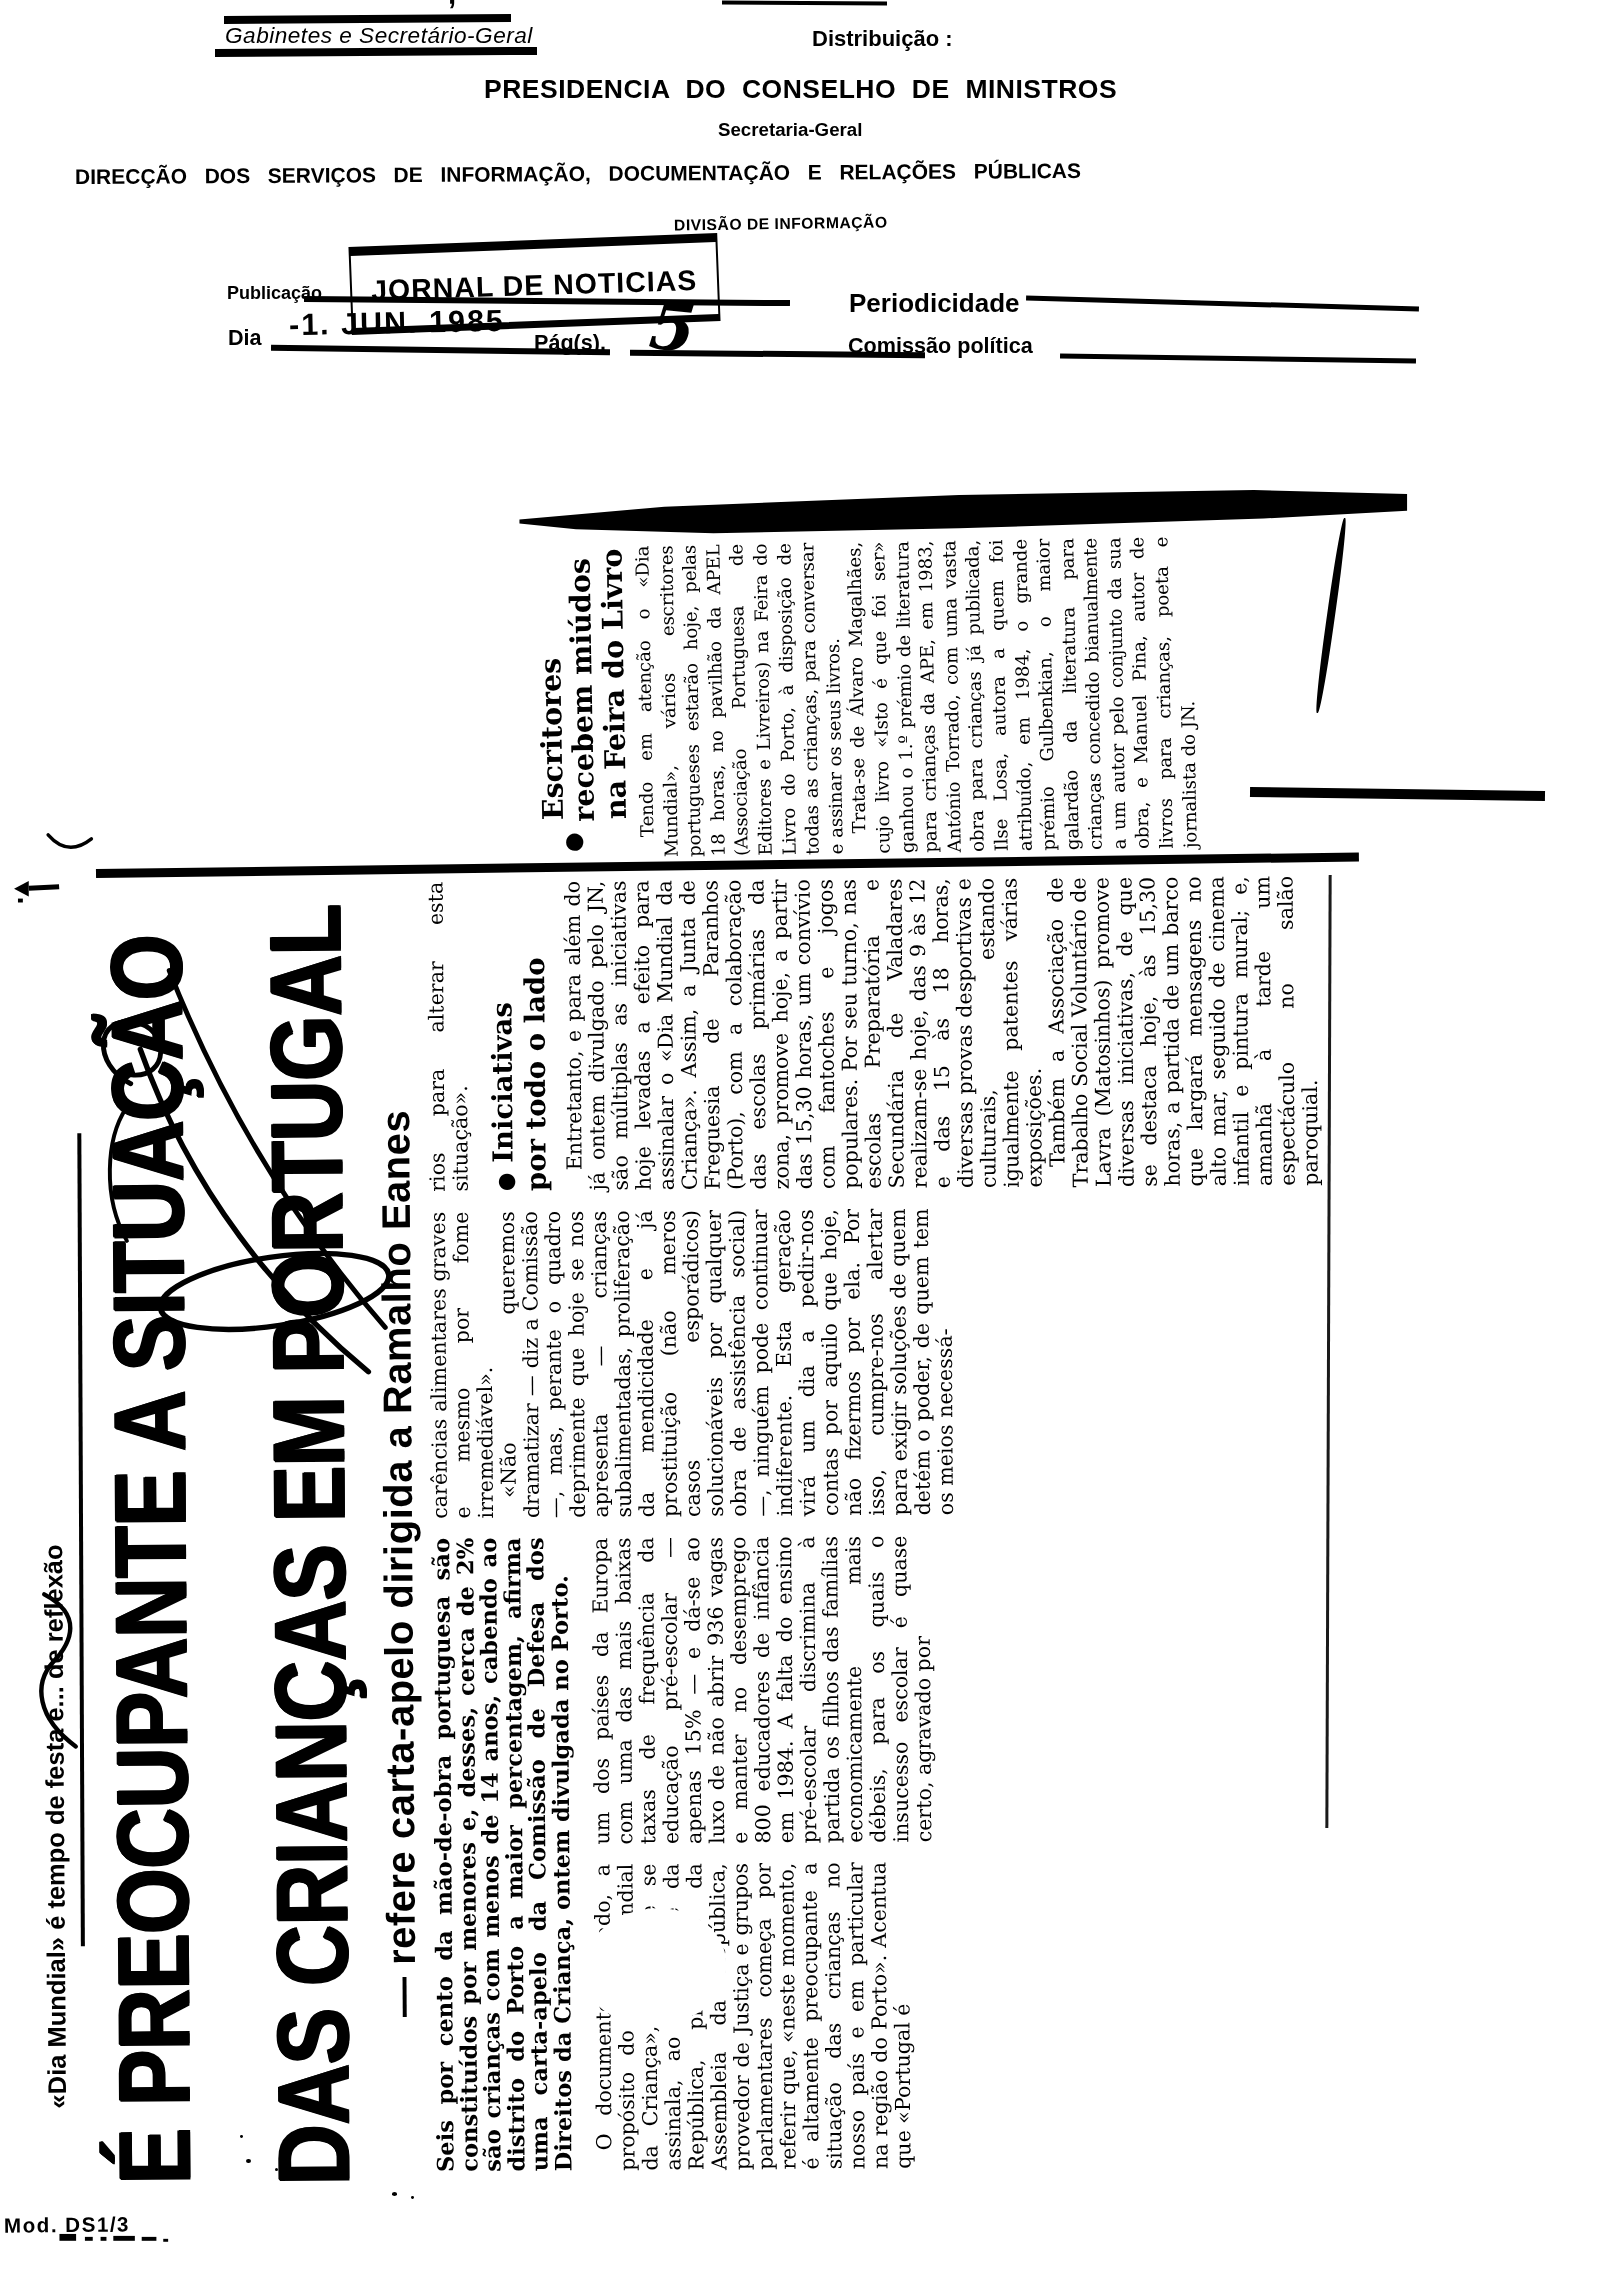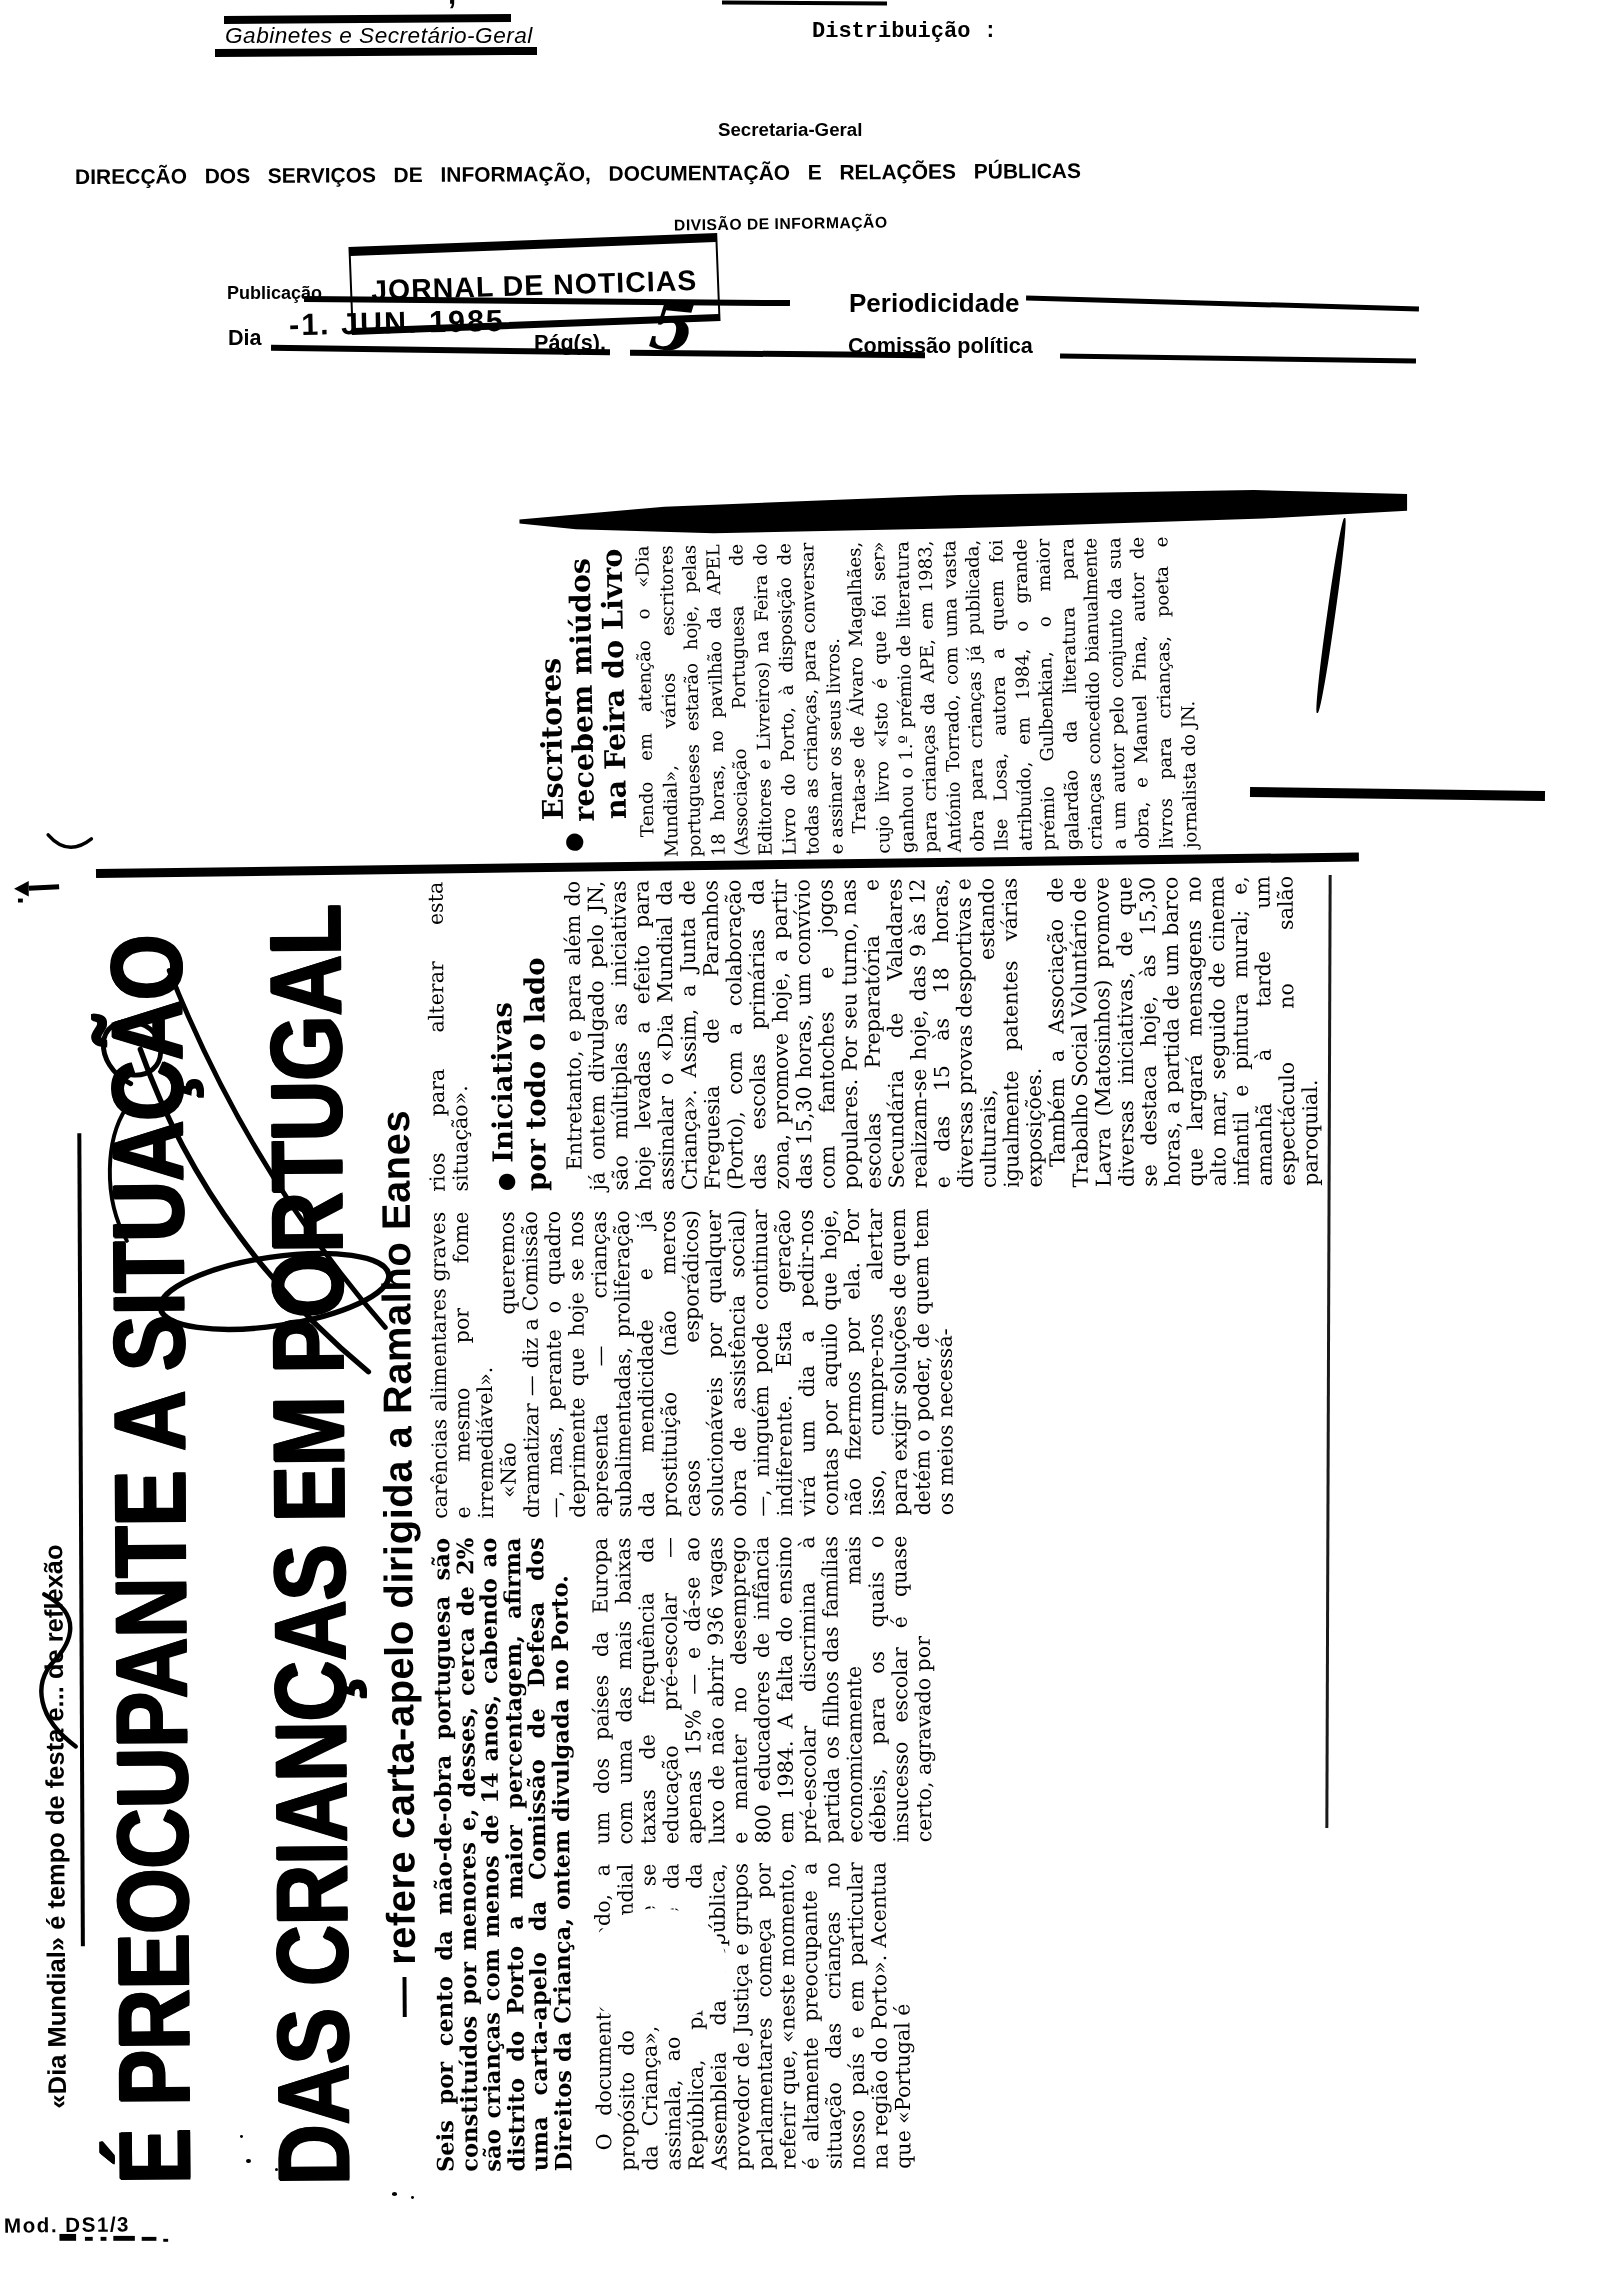--- a/index.html
+++ b/index.html
@@ -27,22 +27,23 @@
 
 <div id="page">
 
   <div class="line" style="left:722px;top:1px;width:165px;height:4.4px;transform:rotate(.3deg);"></div>
   <div class="lbl" style="left:448px;top:-6.9px;font-size:29.5px;">’</div>
 
   <div class="line" style="left:224px;top:14.7px;width:287px;height:8.4px;transform:rotate(-.4deg);"></div>
   <div class="lbl" style="left:225px;top:22.6px;font-size:22.6px;font-style:italic;font-weight:400;letter-spacing:0.5px;">Gabinetes e Secretário-Geral</div>
   <div class="line" style="left:215px;top:48px;width:322px;height:8.4px;transform:rotate(-.4deg);"></div>
 
-  <div class="lbl" style="left:812px;top:19px;font-size:22px;font-family:Liberation Mono, monospace;">Distribuição :</div>
+  <div class="lbl" style="left:812px;top:26px;font-size:22px;">Distribuição :</div>
 
+  <div class="lbl" style="left:484px;top:74px;font-size:26.5px;word-spacing:7.9px;letter-spacing:0.5px;">PRESIDENCIA DO CONSELHO DE MINISTROS</div>
   <div class="lbl" style="left:718px;top:119px;font-size:18.7px;">Secretaria-Geral</div>
   <div class="lbl" style="left:75px;top:162px;font-size:21px;word-spacing:11.8px;transform:rotate(-.35deg);">DIRECÇÃO DOS SERVIÇOS DE INFORMAÇÃO, DOCUMENTAÇÃO E RELAÇÕES PÚBLICAS</div>
   <div class="lbl" style="left:674px;top:215px;font-size:15.7px;letter-spacing:0.5px;transform:rotate(-.8deg);">DIVISÃO DE INFORMAÇÃO</div>
 
   <div class="lbl" style="left:227px;top:283px;font-size:18px;">Publicação</div>
   <div class="abs" style="left:350px;top:240px;width:365px;height:72px;border:2.5px solid #000;border-top-width:9.8px;border-bottom-width:7.9px;
               transform:rotate(-2.2deg);display:flex;align-items:center;justify-content:center;">
     <span style="font-weight:bold;font-size:28.5px;letter-spacing:1px;white-space:nowrap;transform:rotate(.4deg);">JORNAL DE NOTICIAS</span>
   </div>
   <div class="line" style="left:304px;top:298px;width:486px;height:6.4px;transform:rotate(.5deg);"></div>

